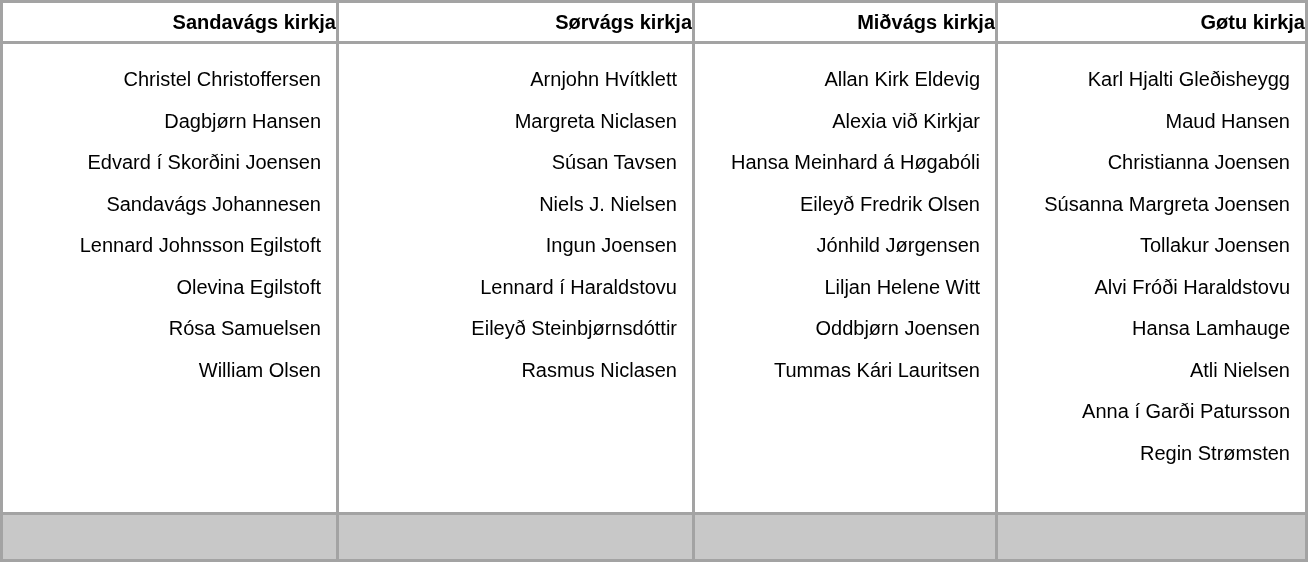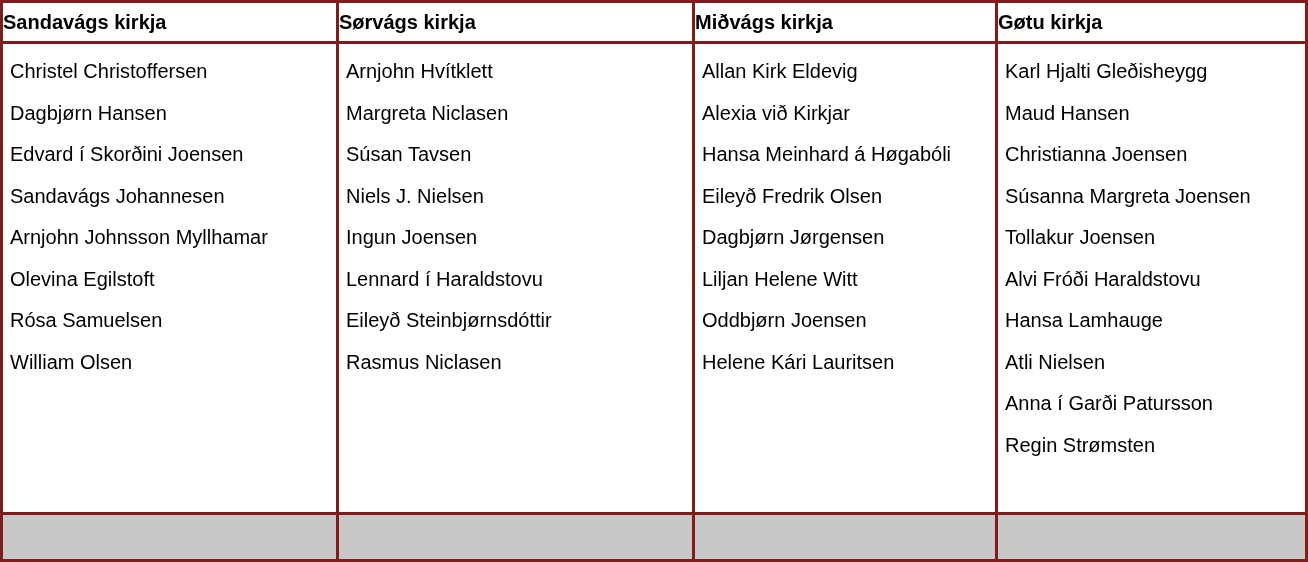--- a/index.html
+++ b/index.html
@@ -25,44 +25,45 @@
     table-layout: fixed;
     width: 1308px;
     height: 562px;
   }
   table.grid col.c1 { width: 336px; }
   table.grid col.c2 { width: 356px; }
   table.grid col.c3 { width: 303px; }
   table.grid col.c4 { width: 310px; }
 
   table.grid td {
-    border: 3px solid #7f1d1d;
+    border: 3px solid #a3a3a3;
     vertical-align: top;
     padding: 0;
     background: #ffffff;
+    text-align: right;
   }
   td.header-cell {
     height: 38px;
     font-weight: bold;
     font-size: 20px;
     line-height: 38px;
     padding: 0 0 0 8px;
     white-space: nowrap;
     overflow: hidden;
   }
   td.list-cell {
     padding: 6px 0 0 8px;
   }
   td.footer-cell {
     height: 44px;
     background: #c8c8c8;
   }
   .name-list {
     list-style: none;
-    margin: 0;
+    margin: 8px;
     padding: 7px;
   }
   .name-list li {
     font-size: 20px;
     line-height: 41.5px;
     white-space: nowrap;
     overflow: hidden;
   }
 </style>
 </head>
@@ -83,21 +84,21 @@
         <td class="header-cell">Miðvágs kirkja</td>
         <td class="header-cell">Gøtu kirkja</td>
       </tr>
       <tr>
         <td class="list-cell">
           <ul class="name-list">
             <li>Christel Christoffersen</li>
             <li>Dagbjørn Hansen</li>
             <li>Edvard í Skorðini Joensen</li>
             <li>Sandavágs Johannesen</li>
-            <li>Arnjohn Johnsson Myllhamar</li>
+            <li>Lennard Johnsson Egilstoft</li>
             <li>Olevina Egilstoft</li>
             <li>Rósa Samuelsen</li>
             <li>William Olsen</li>
           </ul>
         </td>
         <td class="list-cell">
           <ul class="name-list">
             <li>Arnjohn Hvítklett</li>
             <li>Margreta Niclasen</li>
             <li>Súsan Tavsen</li>
@@ -107,24 +108,24 @@
             <li>Eileyð Steinbjørnsdóttir</li>
             <li>Rasmus Niclasen</li>
           </ul>
         </td>
         <td class="list-cell">
           <ul class="name-list">
             <li>Allan Kirk Eldevig</li>
             <li>Alexia við Kirkjar</li>
             <li>Hansa Meinhard á Høgabóli</li>
             <li>Eileyð Fredrik Olsen</li>
-            <li>Dagbjørn Jørgensen</li>
+            <li>Jónhild Jørgensen</li>
             <li>Liljan Helene Witt</li>
             <li>Oddbjørn Joensen</li>
-            <li>Helene Kári Lauritsen</li>
+            <li>Tummas Kári Lauritsen</li>
           </ul>
         </td>
         <td class="list-cell">
           <ul class="name-list">
             <li>Karl Hjalti Gleðisheygg</li>
             <li>Maud Hansen</li>
             <li>Christianna Joensen</li>
             <li>Súsanna Margreta Joensen</li>
             <li>Tollakur Joensen</li>
             <li>Alvi Fróði Haraldstovu</li>

